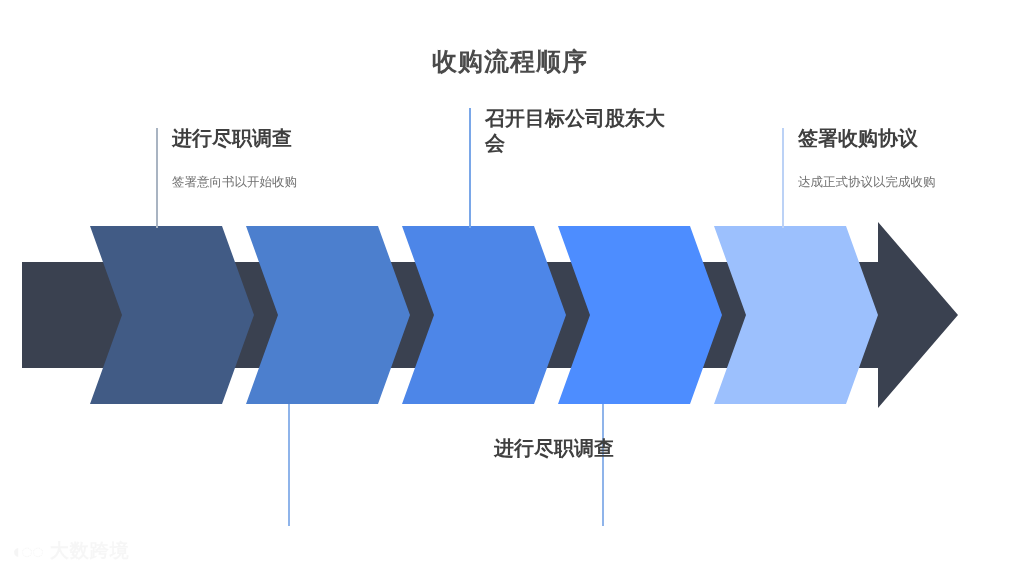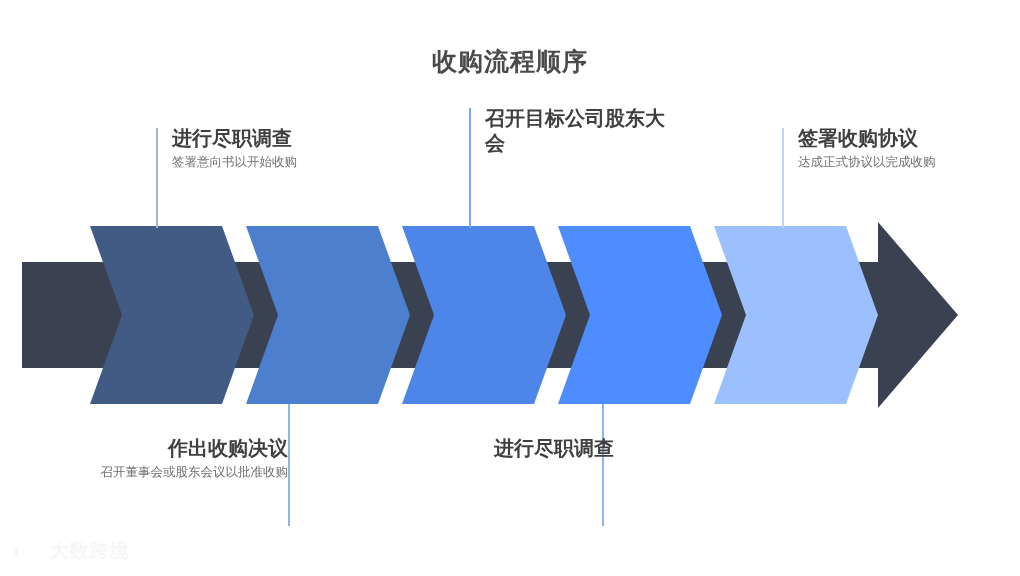--- a/index.html
+++ b/index.html
@@ -52,21 +52,21 @@
     font-size: 20px;
     font-weight: bold;
     color: #3f3f3f;
     line-height: 25px;
     white-space: pre-wrap;
   }
   .callout .cal-desc {
     font-size: 12.5px;
     color: #6f6f6f;
     line-height: 19px;
-    margin-top: 2px;
+    margin-top: 22px;
     white-space: pre-wrap;
   }
 
   .callout.top {
     text-align: left;
     padding-left: 14px;
   }
   .callout.bottom {
     text-align: right;
     padding-right: 14px;
@@ -143,24 +143,20 @@
     <div class="cal-title">召开目标公司股东大
 会</div>
     <div class="cal-desc"></div>
   </div>
 
   <div class="callout top" style="left:784px; top:126px; width:230px;">
     <div class="cal-title">签署收购协议</div>
     <div class="cal-desc">达成正式协议以完成收购</div>
   </div>
 
-  <div class="callout bottom" style="left:10px; top:436px; width:278px;">
-    <div class="cal-title">作出收购决议</div>
-    <div class="cal-desc">召开董事会或股东会议以批准收购</div>
-  </div>
 
   <div class="callout bottom" style="left:342px; top:436px; width:272px;">
     <div class="cal-title">进行尽职调查</div>
   </div>
 
   <div id="watermark">
     <span class="wm-mark">◖◌◌</span>
     <span class="wm-text">大数跨境</span>
   </div>
 

